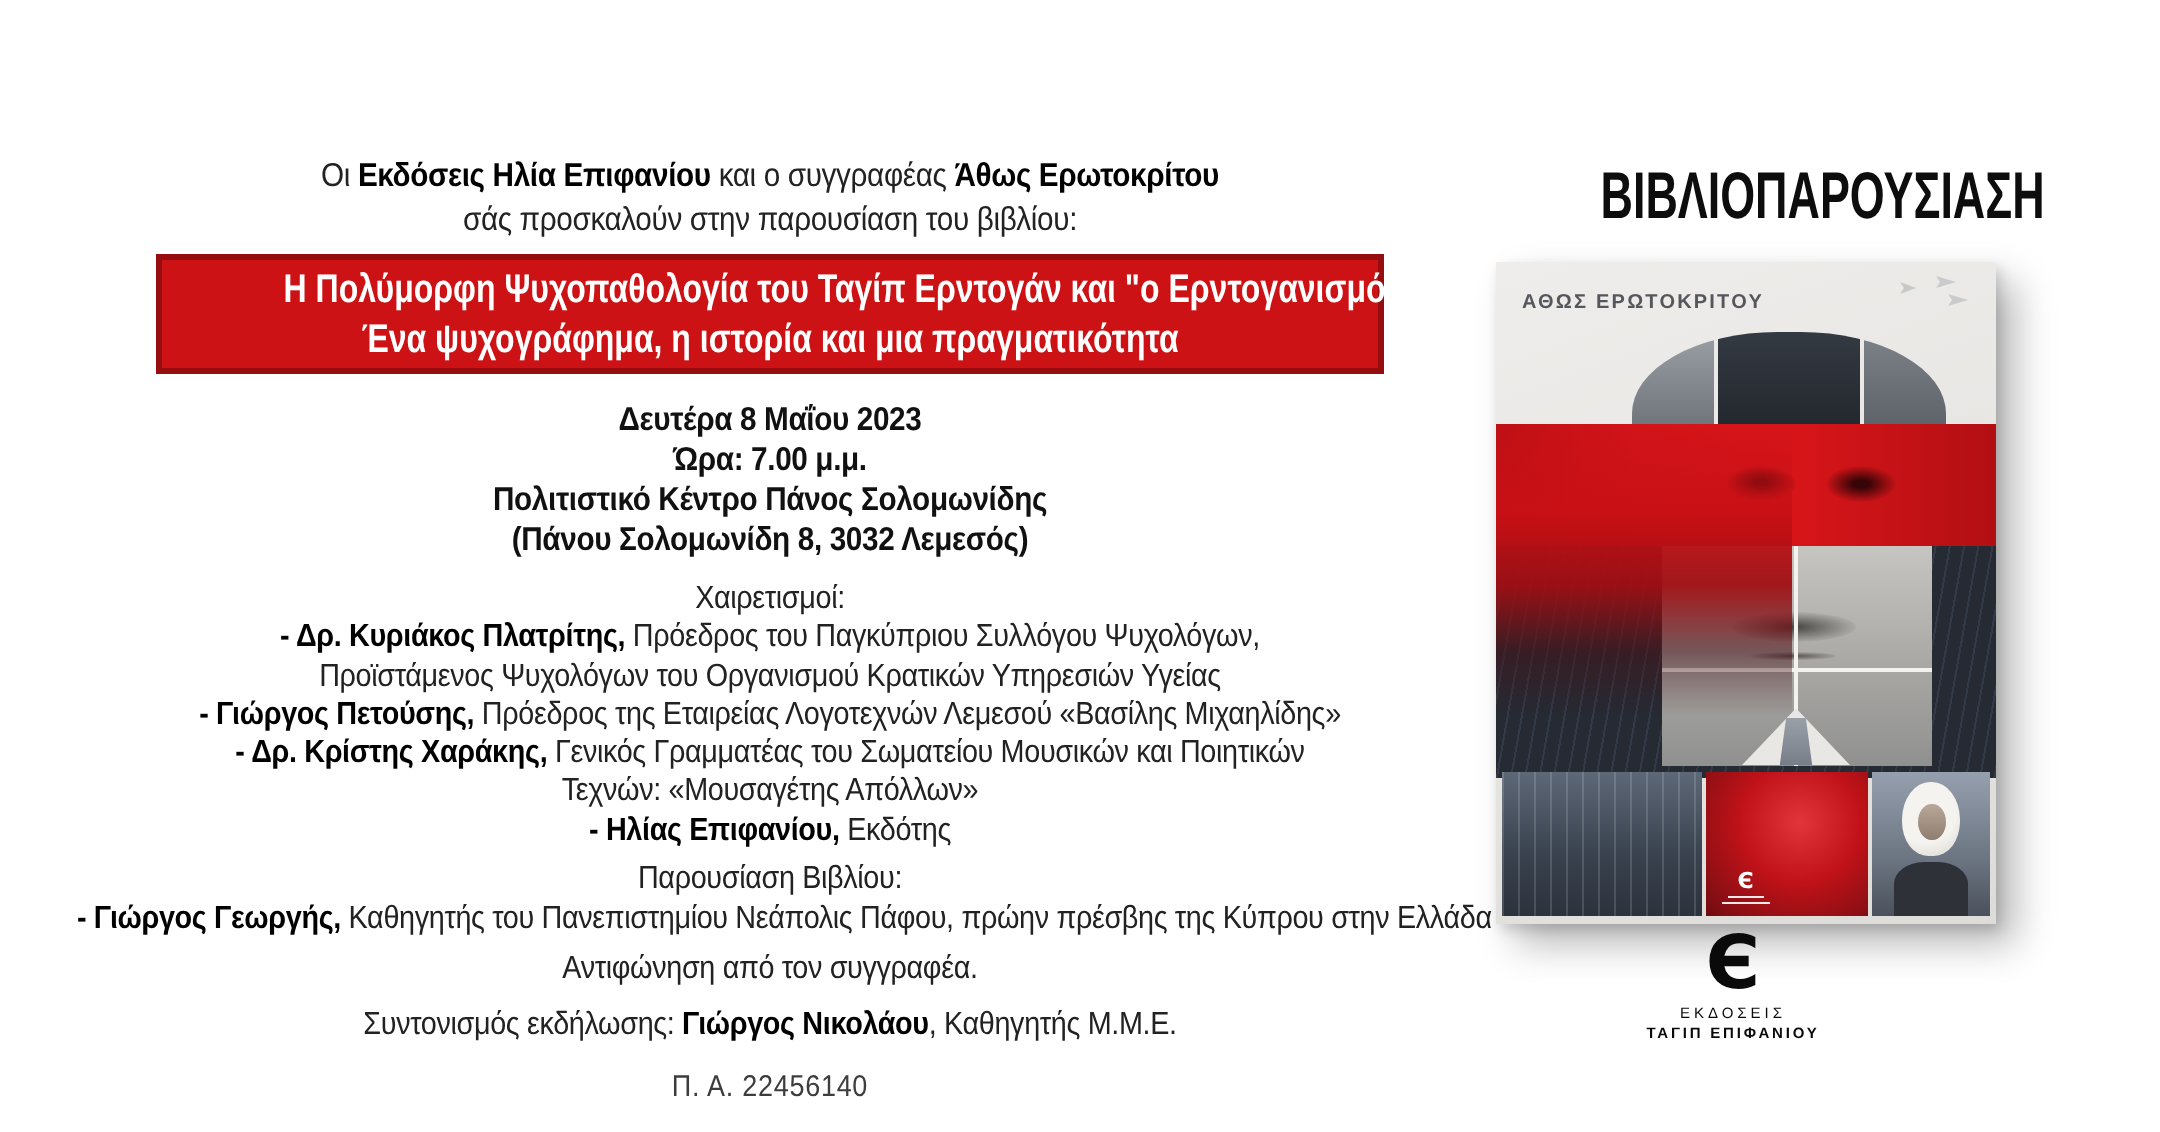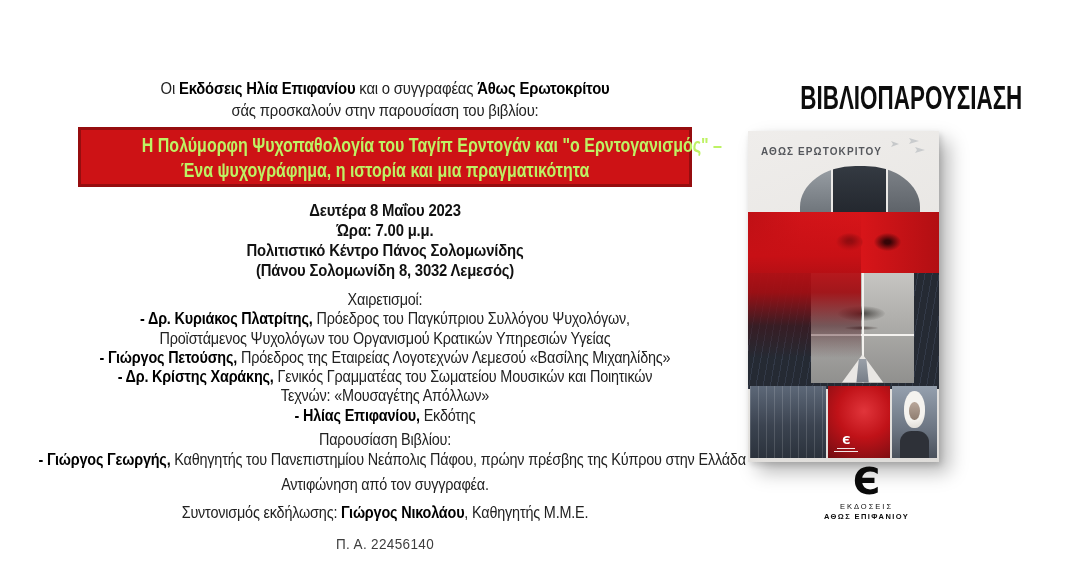--- a/index.html
+++ b/index.html
@@ -21,34 +21,34 @@
   .greet { top:266px; font-size:16px; line-height:19.3px; color:#222; }
   .present { top:406px; font-size:16px; line-height:19.5px; color:#222; }
   .antiphon { top:452px; font-size:16px; color:#222; }
   .coord { top:480px; font-size:16px; color:#222; }
   .phone { top:511px; font-size:15px; color:#3d3d3d; letter-spacing:0.4px; }
 
   
   .banner {
     position:absolute; left:78px; top:103px; width:608px; height:51px;
     background:#cd1215; border:3px solid #960d0f;
-    text-align:center; color:#bef264; font-weight:bold; font-size:20px;
+    text-align:center; color:#ffffff; font-weight:bold; font-size:20px;
     line-height:24.5px; padding-top:3px;
   }
   .banner .line { display:inline-block; transform:scaleX(0.80); transform-origin:50% 50%; width:100%; }
 
   
   .bp-title {
     position:absolute; left:748px; top:57px; width:237px; text-align:right;
     font-size:33px; line-height:34px; font-weight:bold; color:#0d0d0d;
   }
   .bp-title .line { display:inline-block; transform:scaleX(0.68); transform-origin:50% 50%; }
 
   .cover {
-    position:absolute; left:748px; top:107px; width:191px; height:331px;
+    position:absolute; left:748px; top:107px; width:250px; height:331px;
     background:linear-gradient(160deg,#efedeb 0%, #e7e5e2 55%, #dedcd9 100%);
     box-shadow: 10px 10px 18px rgba(0,0,0,0.28), 2px 3px 6px rgba(0,0,0,0.15);
     overflow:hidden;
   }
   .cv-author {
     position:absolute; left:13px; top:15px; font-size:10px; font-weight:bold;
     color:#55575c; letter-spacing:1.1px; white-space:nowrap;
   }
   .cv-planes { position:absolute; right:8px; top:6px; }
   
@@ -241,16 +241,16 @@
         <div class="scarf"></div>
         <div class="scarf-face"></div>
         <div class="scarf-body"></div>
       </div>
     </div>
   </div>
 
   <div class="pub-logo">
     <div class="glyph">Є</div>
     <div class="l1">ΕΚΔΟΣΕΙΣ</div>
-    <div class="l2">ΑΘΩΣ ΕΠΙΦΑΝΙΟΥ</div>
+    <div class="l2">ΤΑΓΙΠ ΕΠΙΦΑΝΙΟΥ</div>
   </div>
 
 </div>
 
 </body></html>

